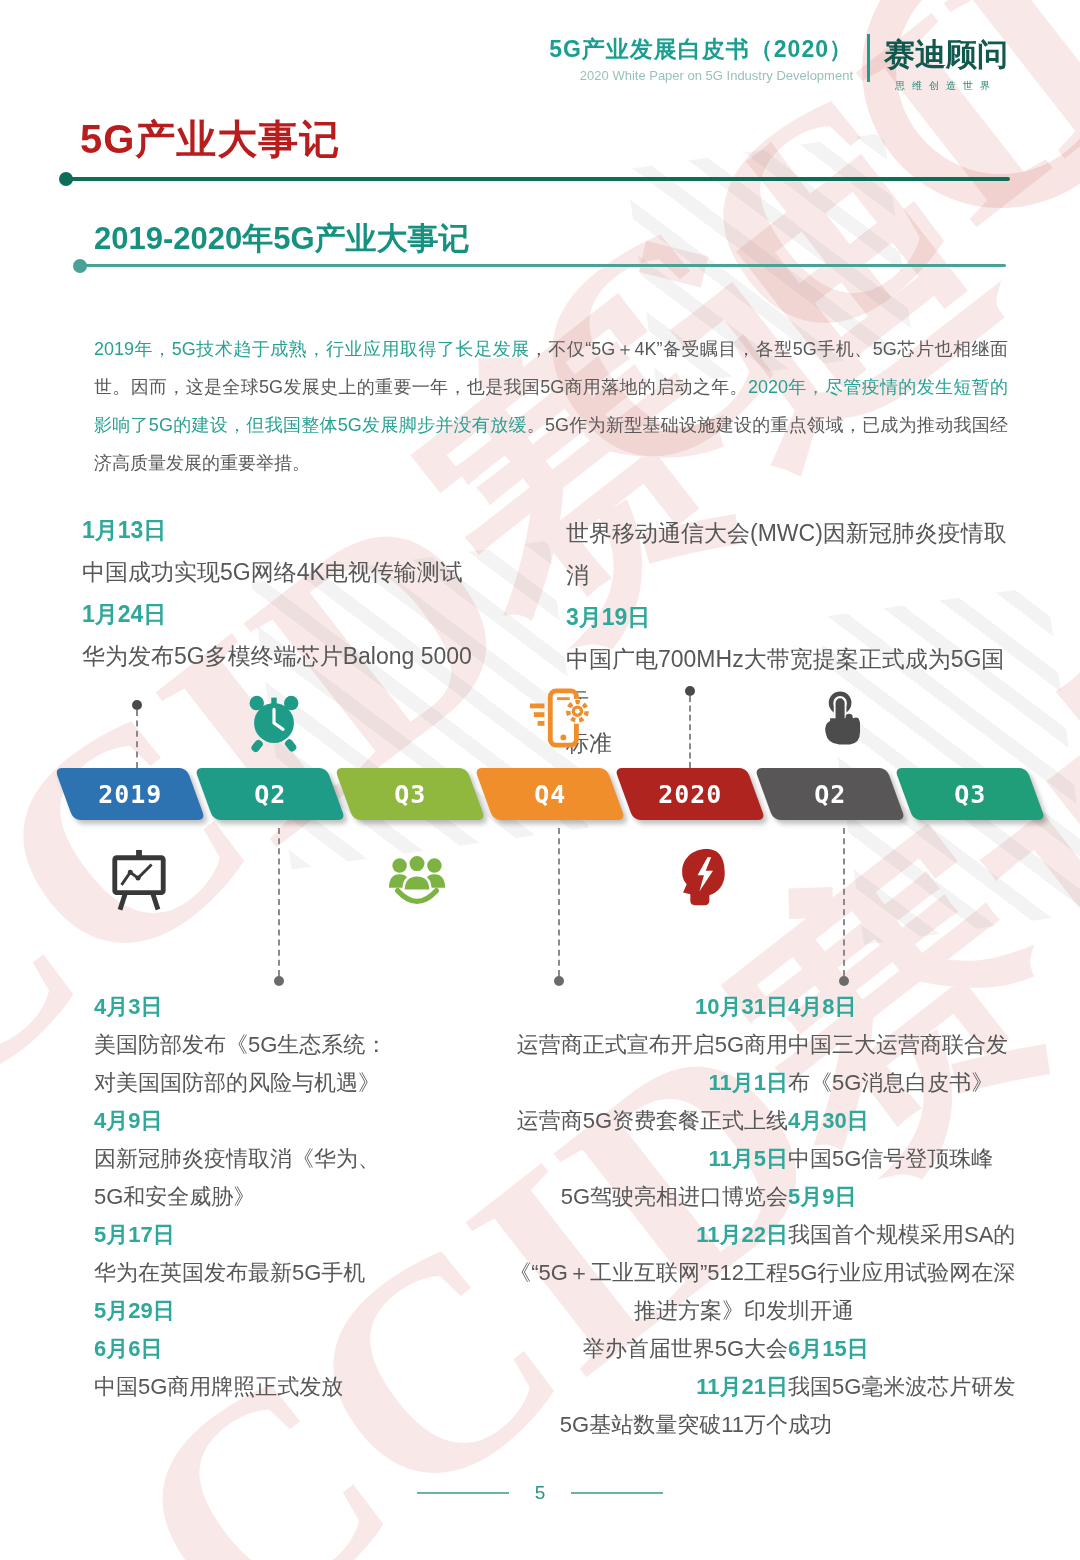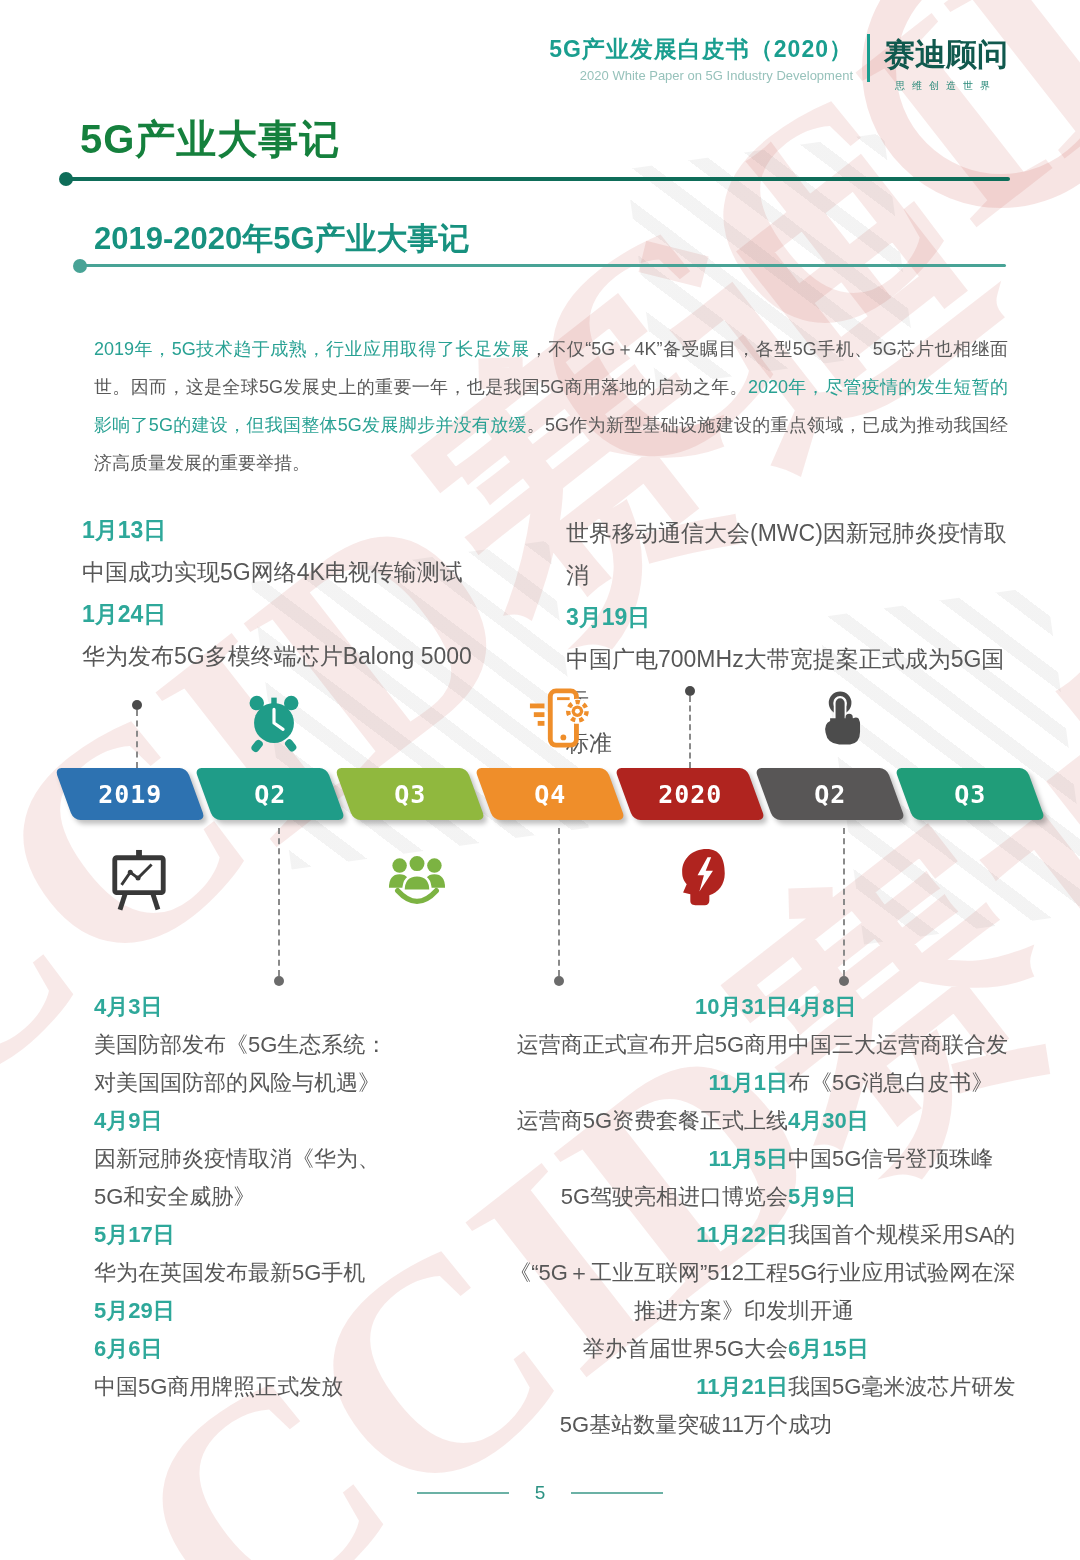--- a/index.html
+++ b/index.html
@@ -20,21 +20,21 @@
   .hdr{position:absolute;top:34px;right:72px;display:flex;align-items:flex-start;gap:14px;}
   .hdr-text{text-align:right;}
   .hdr-cn{font-size:23px;font-weight:bold;color:#1a9e8f;letter-spacing:1px;}
   .hdr-en{font-size:13px;color:#97c2bb;margin-top:3px;}
   .hdr-divider{width:3px;height:48px;background:#1a9e8f;}
   .hdr-logo{text-align:center;}
   .logo-name{font-family:"Liberation Serif","DejaVu Serif",serif;font-size:31px;font-weight:bold;color:#10594e;}
   .logo-tag{font-size:10px;color:#2a8a7a;letter-spacing:7px;margin-top:3px;}
 
   
-  .h1{position:absolute;left:80px;top:112px;font-size:40px;font-weight:bold;color:#15803d;letter-spacing:1px;}
+  .h1{position:absolute;left:80px;top:112px;font-size:40px;font-weight:bold;color:#b91c1c;letter-spacing:1px;}
   .rule{position:absolute;border-radius:2px;}
   .rule::before{content:'';position:absolute;left:-7px;top:50%;transform:translateY(-50%);
                 width:14px;height:14px;border-radius:50%;background:inherit;}
   .rule-dark{left:66px;top:177px;width:944px;height:4px;background:#0e6d59;}
   .h2{position:absolute;left:94px;top:218px;font-size:31px;font-weight:bold;color:#17917f;}
   .rule-light{left:80px;top:264px;width:926px;height:3px;background:#48a396;}
 
   
   .intro{position:absolute;left:94px;top:330px;width:914px;font-size:18px;line-height:38px;
          color:#595959;text-align:justify;margin:0;}

